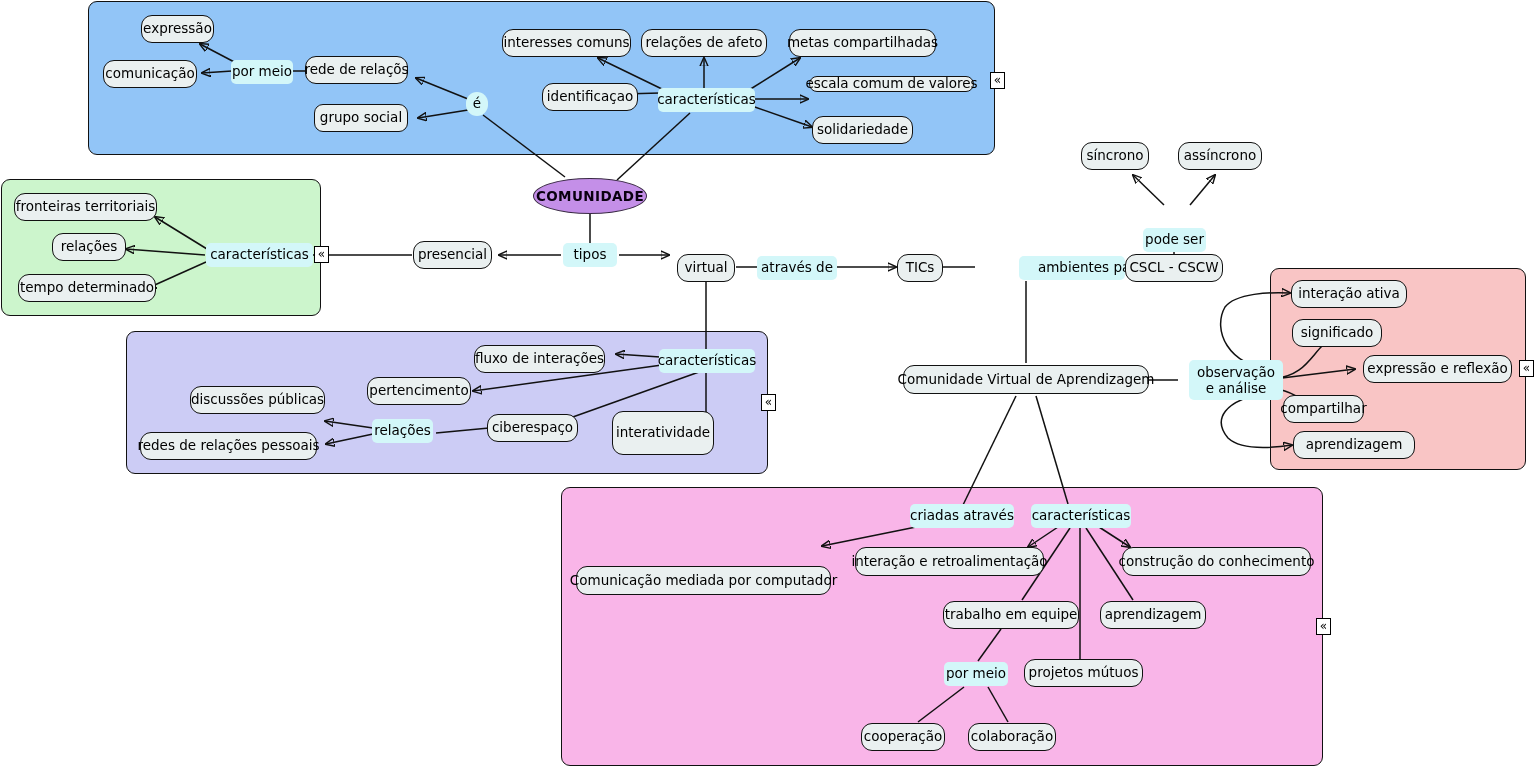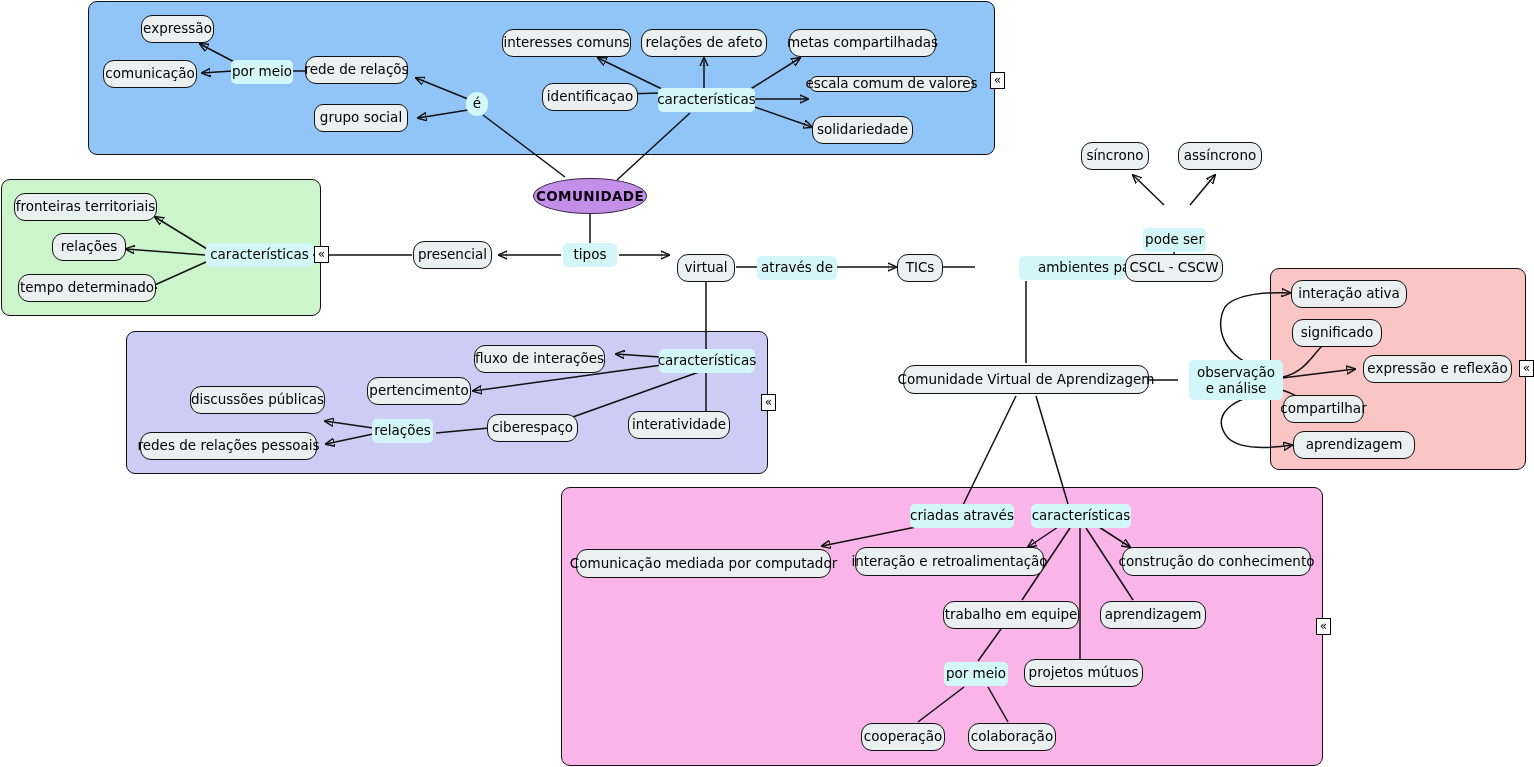--- a/index.html
+++ b/index.html
@@ -322,21 +322,21 @@
   </div>
 
   <div class="node" style="left:367px; top:377px; width:104px; height:28px;">
     <span>pertencimento</span>
   </div>
 
   <div class="node" style="left:190px; top:386px; width:135px; height:28px;">
     <span>discussões públicas</span>
   </div>
 
-  <div class="node" style="left:628px; top:411px; width:102px; height:28px;">
+  <div class="node" style="left:612px; top:411px; width:102px; height:44px;">
     <span>interatividade</span>
   </div>
 
   <div class="node" style="left:487px; top:414px; width:91px; height:28px;">
     <span>ciberespaço</span>
   </div>
 
   <div class="linklabel" style="left:372px; top:419px; width:61px; height:24px;">
     <span>relações</span>
   </div>
@@ -383,21 +383,21 @@
   </div>
 
   <div class="linklabel" style="left:910px; top:504px; width:104px; height:24px;">
     <span>criadas através</span>
   </div>
 
   <div class="linklabel" style="left:1031px; top:504px; width:100px; height:24px;">
     <span>características</span>
   </div>
 
-  <div class="node" style="left:576px; top:549px; width:255px; height:29px;">
+  <div class="node" style="left:576px; top:566px; width:255px; height:29px;">
     <span>Comunicação mediada por computador</span>
   </div>
 
   <div class="node" style="left:855px; top:547px; width:189px; height:29px;">
     <span>interação e retroalimentação</span>
   </div>
 
   <div class="node" style="left:1122px; top:547px; width:189px; height:29px;">
     <span>construção do conhecimento</span>
   </div>

